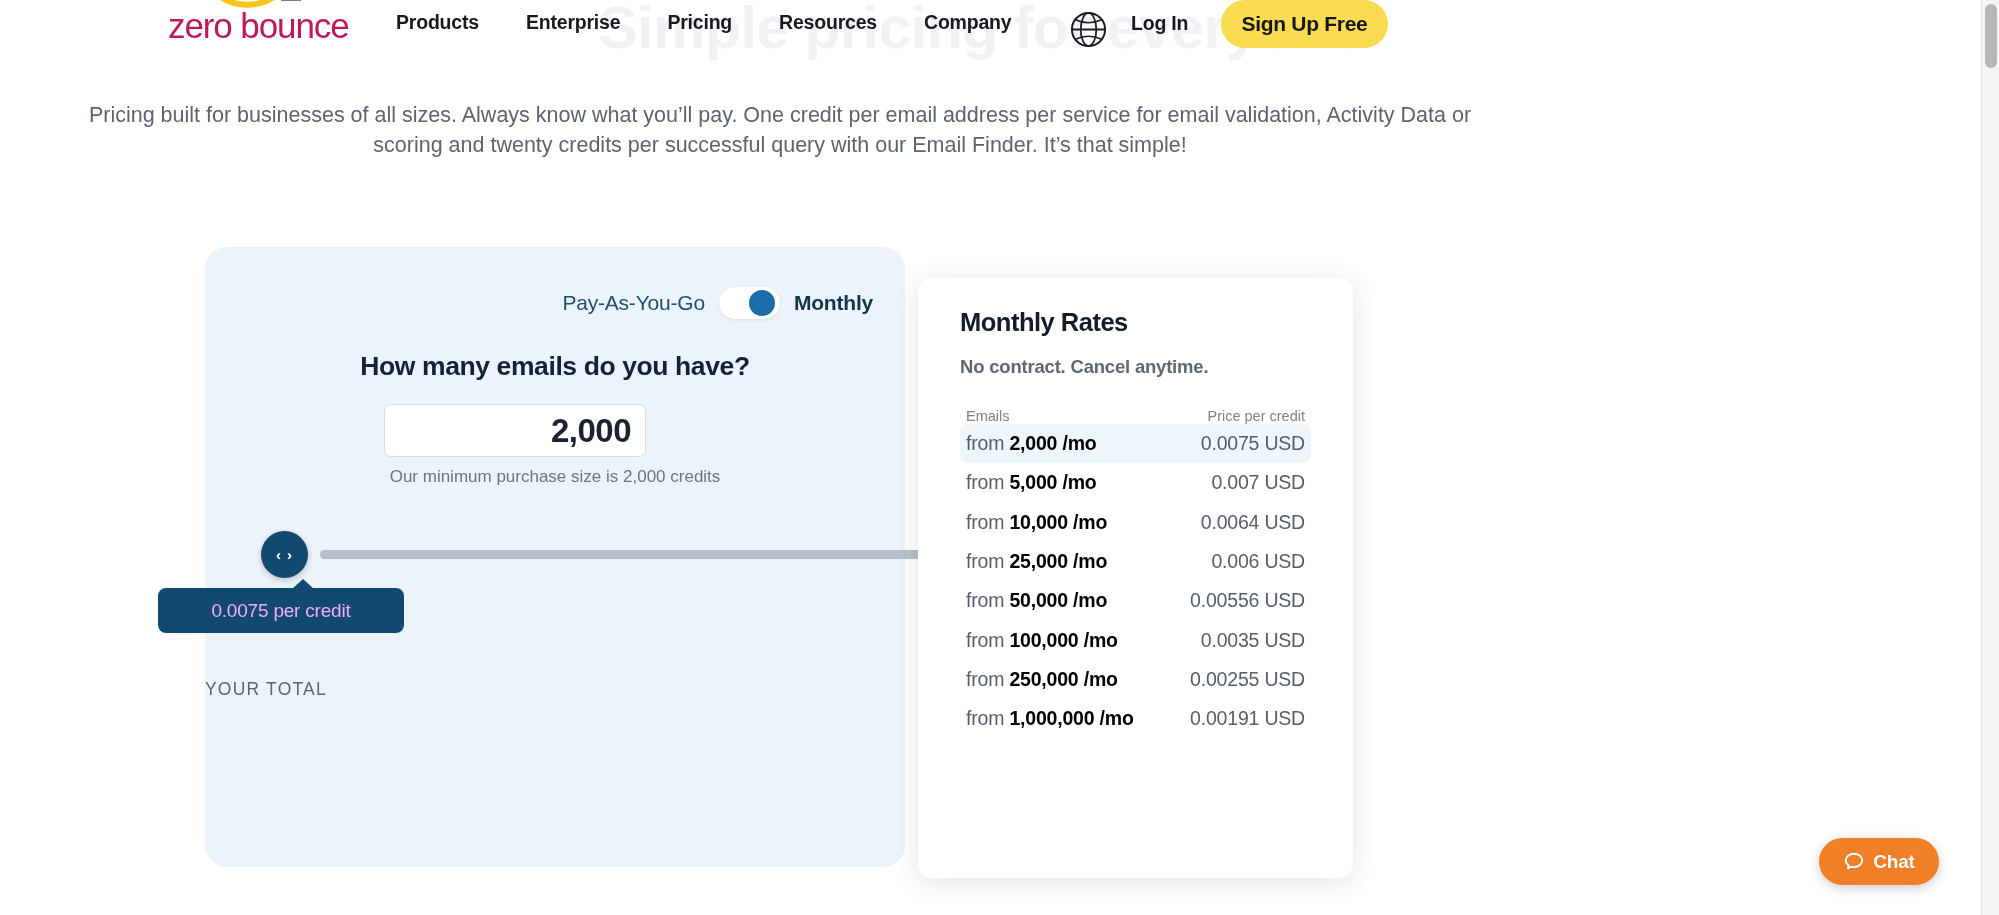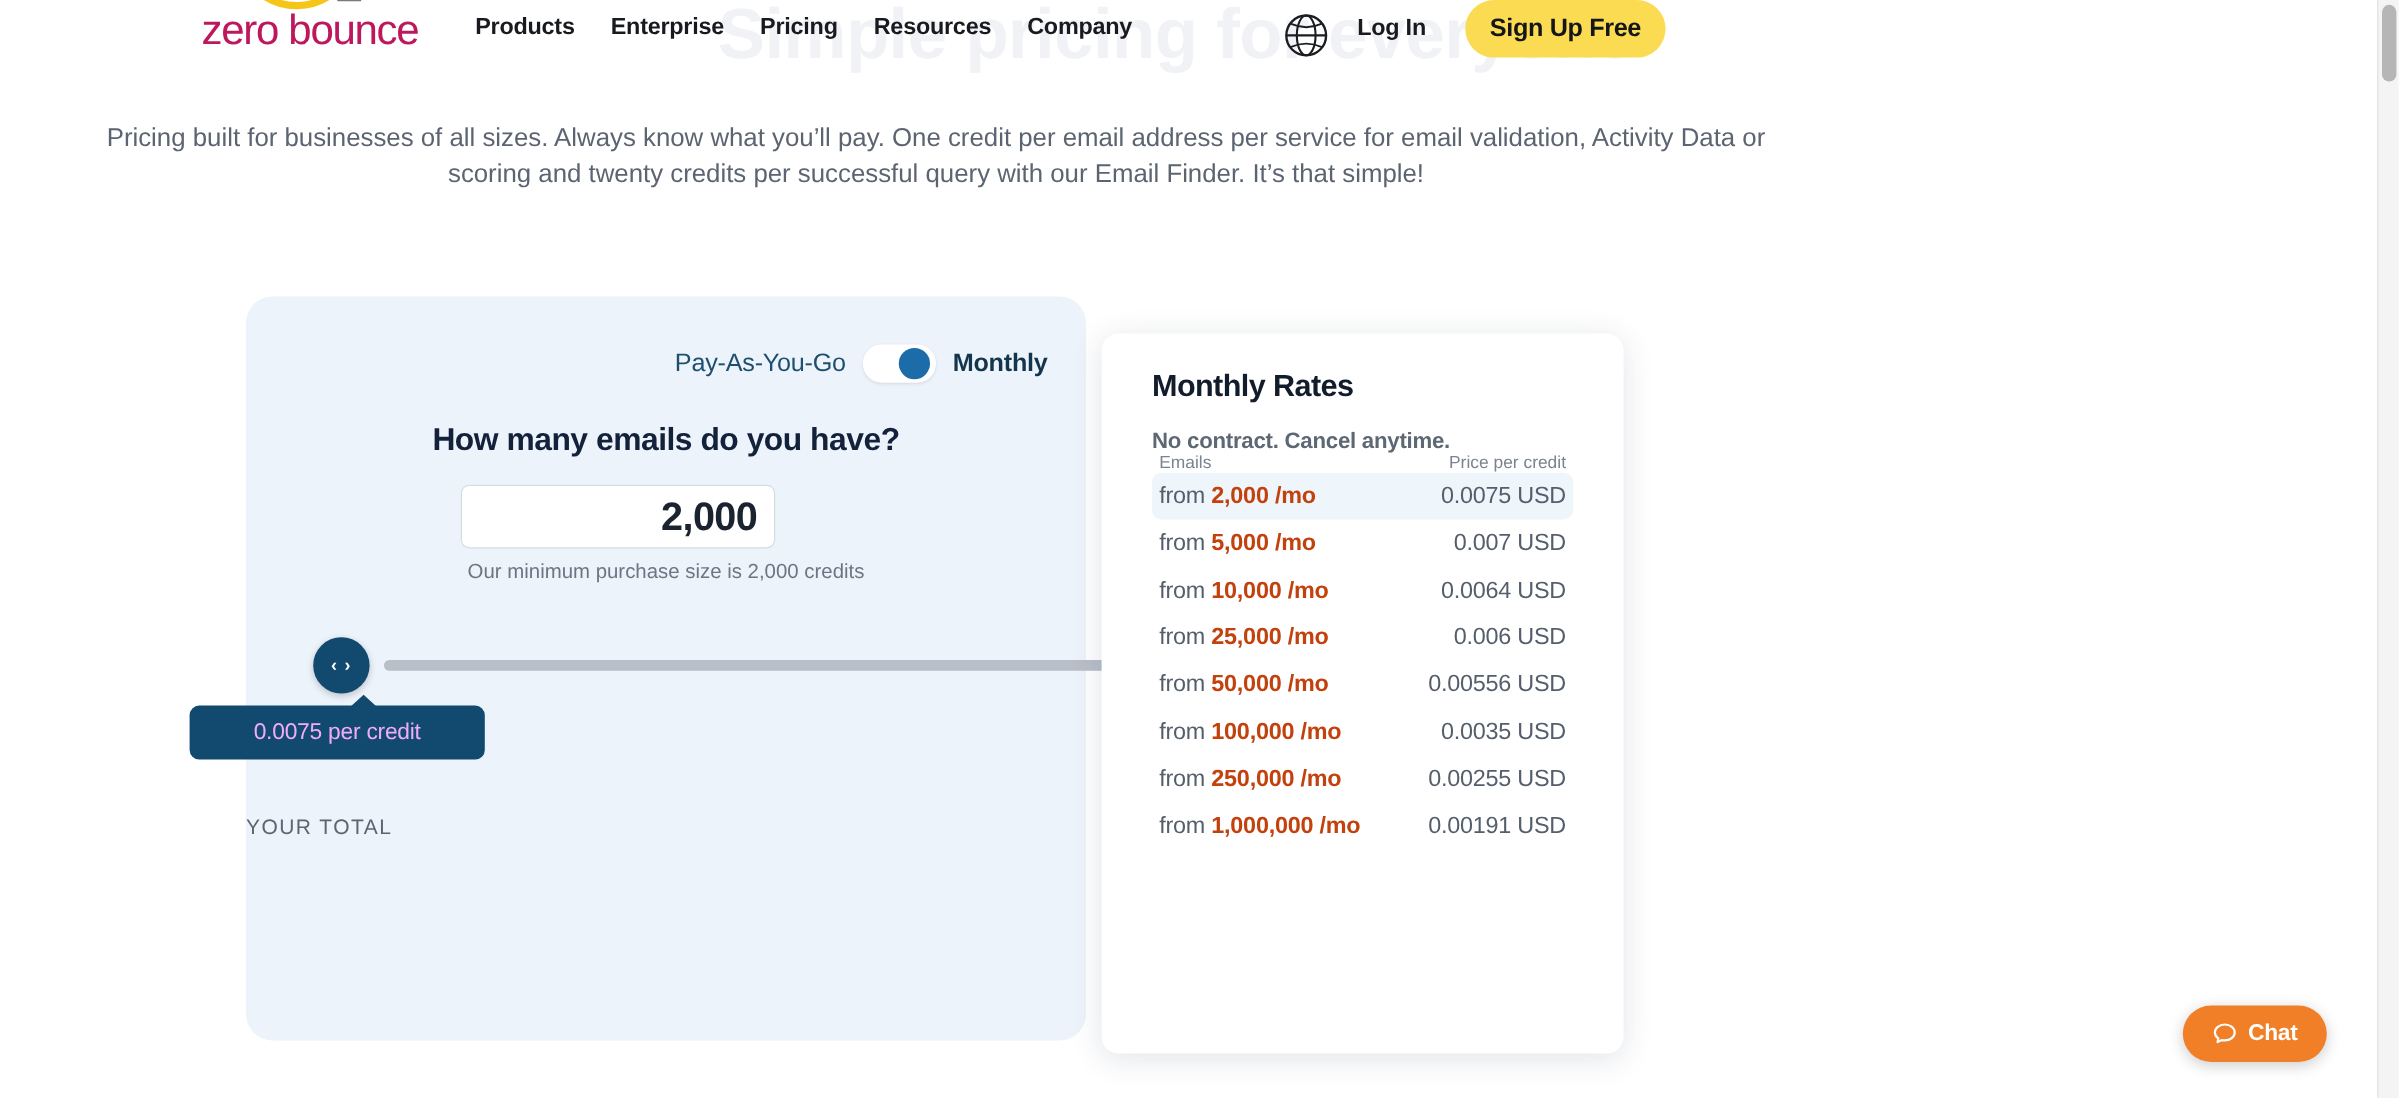--- a/index.html
+++ b/index.html
@@ -30,21 +30,21 @@
   }
   .logo-text{
     position:absolute; left:0; top:12px;
     font-size:35px; font-weight:400; color:#be185d;
     letter-spacing:-1.1px; font-family:"Liberation Sans", sans-serif;
   }
   .logo-swoosh{ position:absolute; left:36px; top:-16px; }
 
   .nav{
     position:absolute; left:396px; top:11px;
-    display:flex; gap:30px; align-items:center;
+    display:flex; gap:47px; align-items:center;
   }
   .nav-item{
     font-size:19.5px; font-weight:700; color:#181a1f;
     letter-spacing:-0.2px; cursor:pointer; white-space:nowrap;
   }
   .globe{
     position:absolute; left:1069px; top:10px;
     width:39px; height:39px; cursor:pointer;
   }
   .login{
@@ -162,30 +162,30 @@
   }
   .rates-title{
     font-size:25.5px; font-weight:700; color:#121c2b; letter-spacing:-0.5px;
   }
   .rates-sub{
     margin-top:19px;
     font-size:18.5px; font-weight:700; color:#5d6874; letter-spacing:-0.2px;
   }
   .rates-head{
     display:flex; justify-content:space-between; align-items:center;
-    padding:0 6px;
+    margin-top:30px; padding:0 6px;
   }
   .rates-head span{ font-size:14.5px; color:#7a838f; }
   .rate-row{
     display:flex; justify-content:space-between; align-items:center;
     height:39.3px; padding:0 6px; border-radius:8px;
     font-size:19.5px; color:#555f6c; letter-spacing:-0.2px;
   }
   .rate-row.active{ background:#eef5fb; }
-  .rate-row .emails b{ color:#c2410c; font-weight:700;margin-top:28px; }
+  .rate-row .emails b{ color:#000000; font-weight:700;margin-top:28px; }
   .rate-row .price{ color:#555f6c; }
 
   
   .chat{
     position:absolute; right:60px; bottom:30px;
     width:120px; height:47px; border-radius:24px;
     background:#f07f28; cursor:pointer;
     display:flex; align-items:center; justify-content:center; gap:8px;
     color:#ffffff; font-size:19px; font-weight:700; letter-spacing:-0.2px;
     box-shadow:0 3px 12px rgba(0,0,0,.2); z-index:20;

